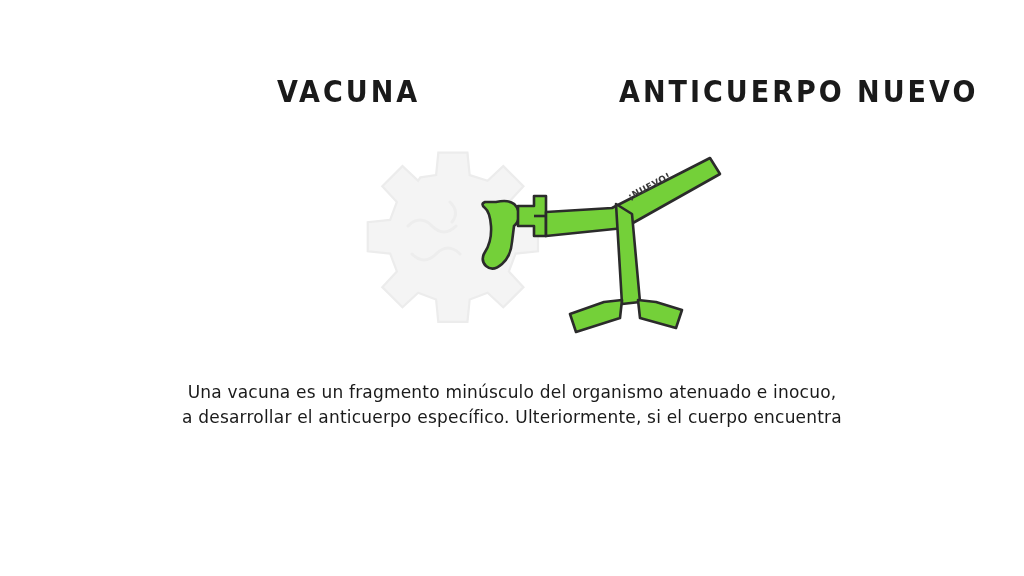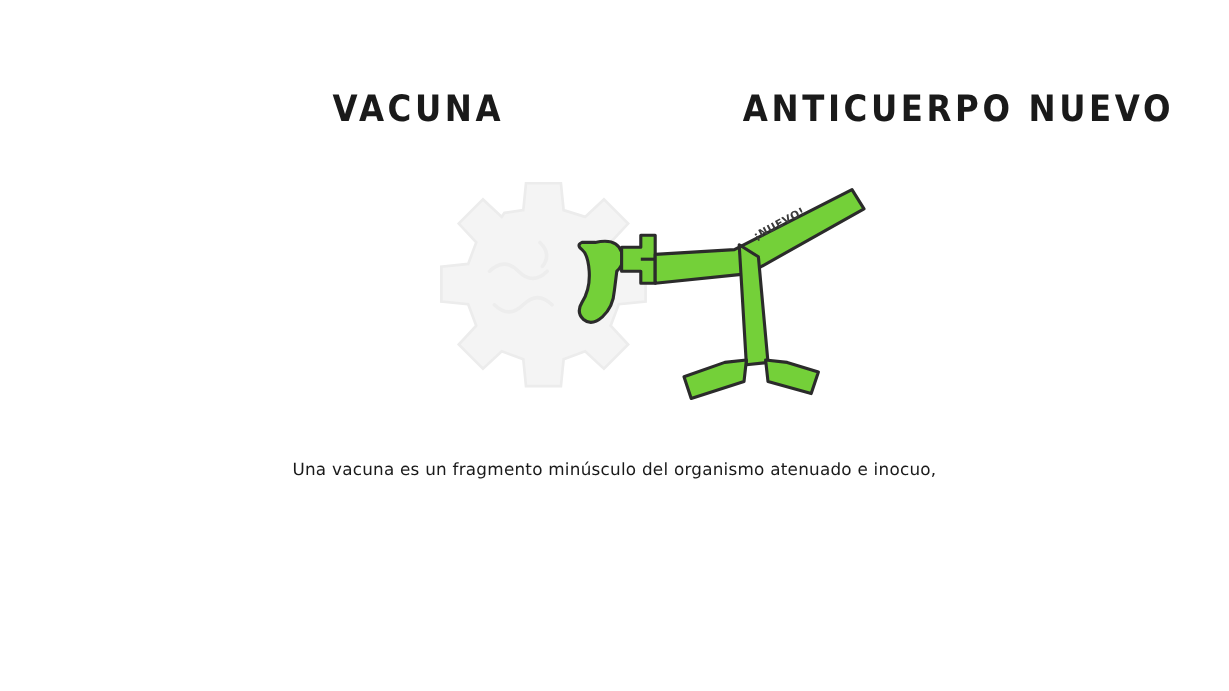--- a/index.html
+++ b/index.html
@@ -49,21 +49,21 @@
 
   
   #caption {
     position: absolute;
     left: 162px;
     top: 380px;
     width: 700px;
     text-align: center;
     color: #1a1a1a;
     font-family: "DejaVu Sans", sans-serif;
-    font-size: 14px;
+    font-size: 17px;
     line-height: 25px;
     letter-spacing: 0.2px;
   }
   #caption .cap-line {
     display: block;
     white-space: nowrap;
   }
 
   
   .nuevo-label {
@@ -148,15 +148,16 @@
                  l6 -18
                  l-26 -8 z"></path>
       </g>
 
       <text class="nuevo-label" x="330" y="70" transform="rotate(-28 330 70)">¡NUEVO!</text>
     </svg>
   </div>
 
   <div id="caption">
     <span class="cap-line">Una vacuna es un fragmento minúsculo del organismo atenuado e inocuo,</span>
+    <span class="cap-line">a desarrollar el anticuerpo específico. Ulteriormente, si el cuerpo encuentra</span>
   </div>
 
 </div>
 
 </body></html>

